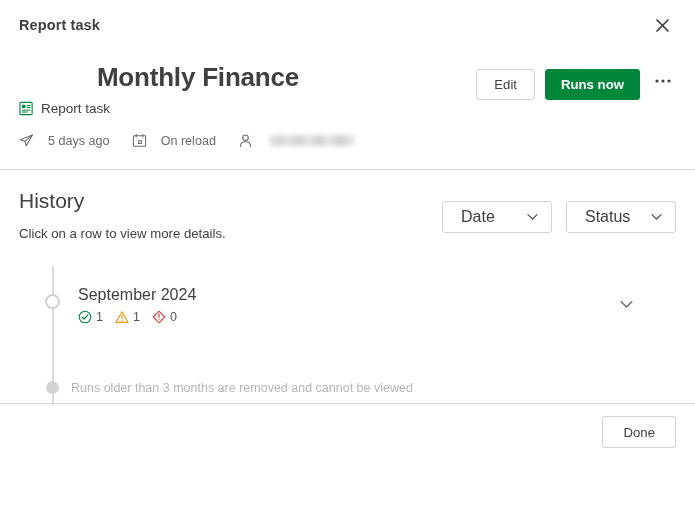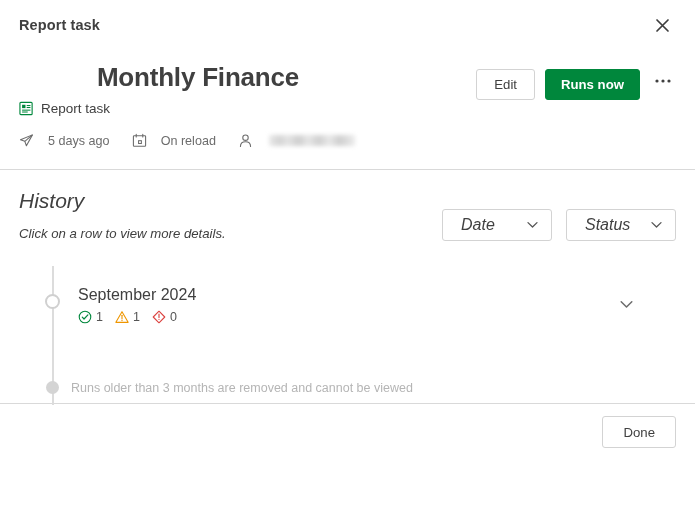--- a/index.html
+++ b/index.html
@@ -163,23 +163,22 @@
 
   
   .history-sec {
     flex: 1 1 auto;
     padding: 18px 19px 0 19px;
     box-sizing: border-box;
     position: relative;
   }
   .history-head {
     display: flex;
-    align-items: flex-end;
+    align-items: center;
     justify-content: space-between;
-    font-style: italic;
   }
   .history-title {
     font-size: 21px;
     color: #404040;
     margin: 0;
     font-weight: normal;
     line-height: 25px;
   }
   .history-sub {
     font-size: 13.2px;

